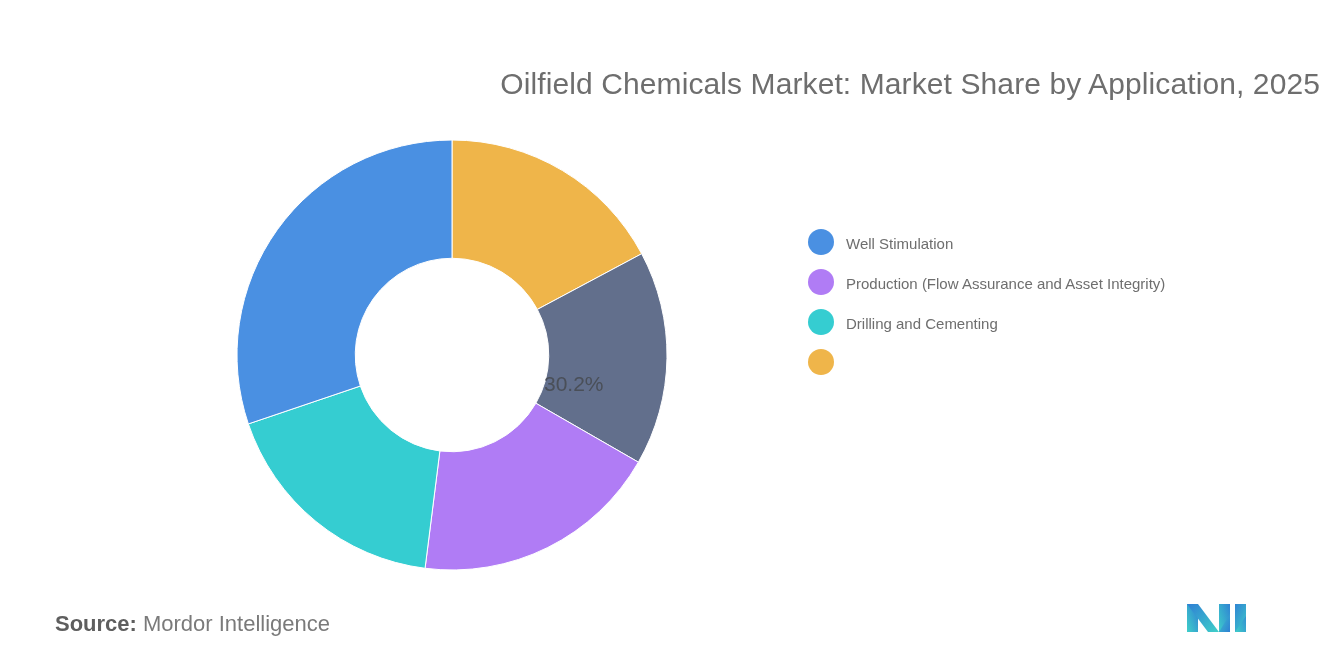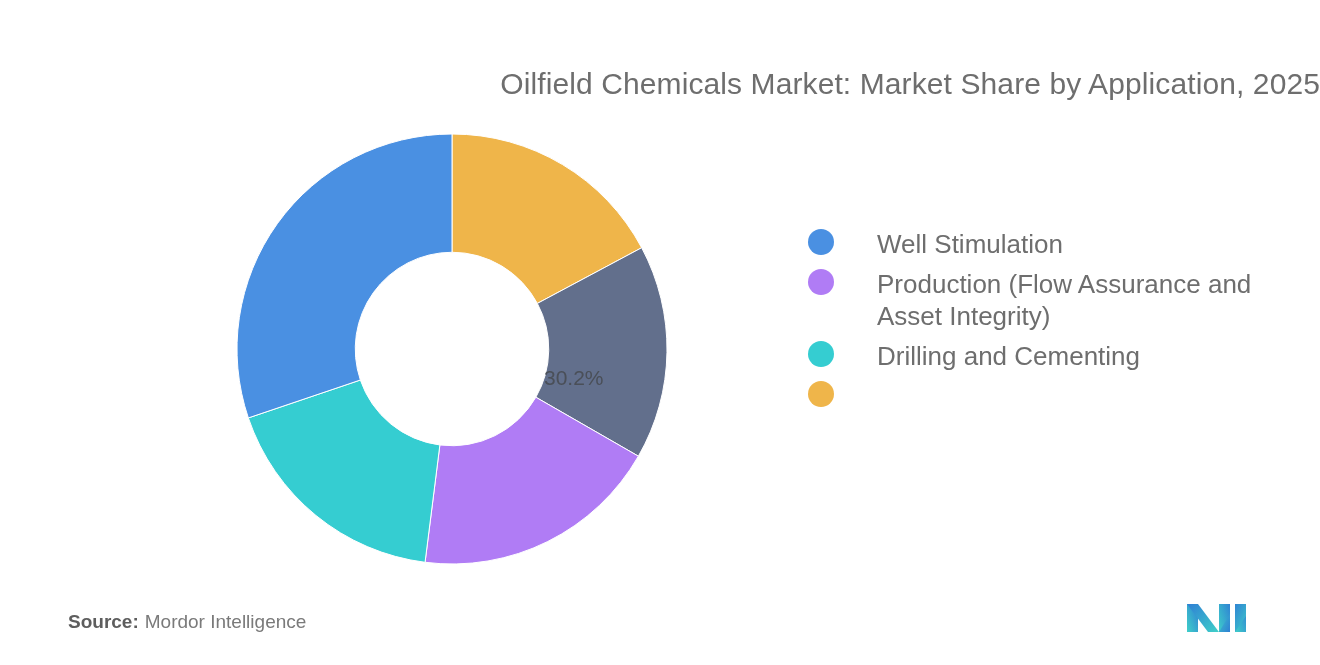--- a/index.html
+++ b/index.html
@@ -28,21 +28,21 @@
     font-size: 30px;
     color: #6e6e6e;
     font-weight: 400;
     letter-spacing: 0.1px;
     white-space: nowrap;
     margin-top: 37px;
   }
   .donut-wrap {
     position: absolute;
     left: 237px;
-    top: 134px;
+    top: 140px;
     width: 430px;
     height: 430px;
   }
   .donut-svg {
     display: block;
     width: 430px;
     height: 430px;
   }
   .slice-label {
     position: absolute;
@@ -66,32 +66,31 @@
   }
   .legend-swatch {
     flex: 0 0 auto;
     width: 26px;
     height: 26px;
     border-radius: 50%;
     margin-right: 12px;
     margin-top: 1px;
   }
   .legend-label {
-    font-size: 26px;
+    font-size: 15px;
     color: #6e6e6e;
     line-height: 32px;
     font-weight: 400;
     max-width: 400px;
-    margin-left: 31px;
   }
   .source {
     position: absolute;
-    left: 68px;
+    left: 55px;
     top: 611px;
-    font-size: 19px;
+    font-size: 22px;
     color: #6e6e6e;
     white-space: nowrap;
   }
   .source-label {
     font-weight: 700;
     color: #5e5e5e;
   }
   .source-value {
     font-weight: 400;
     color: #7a7a7a;

